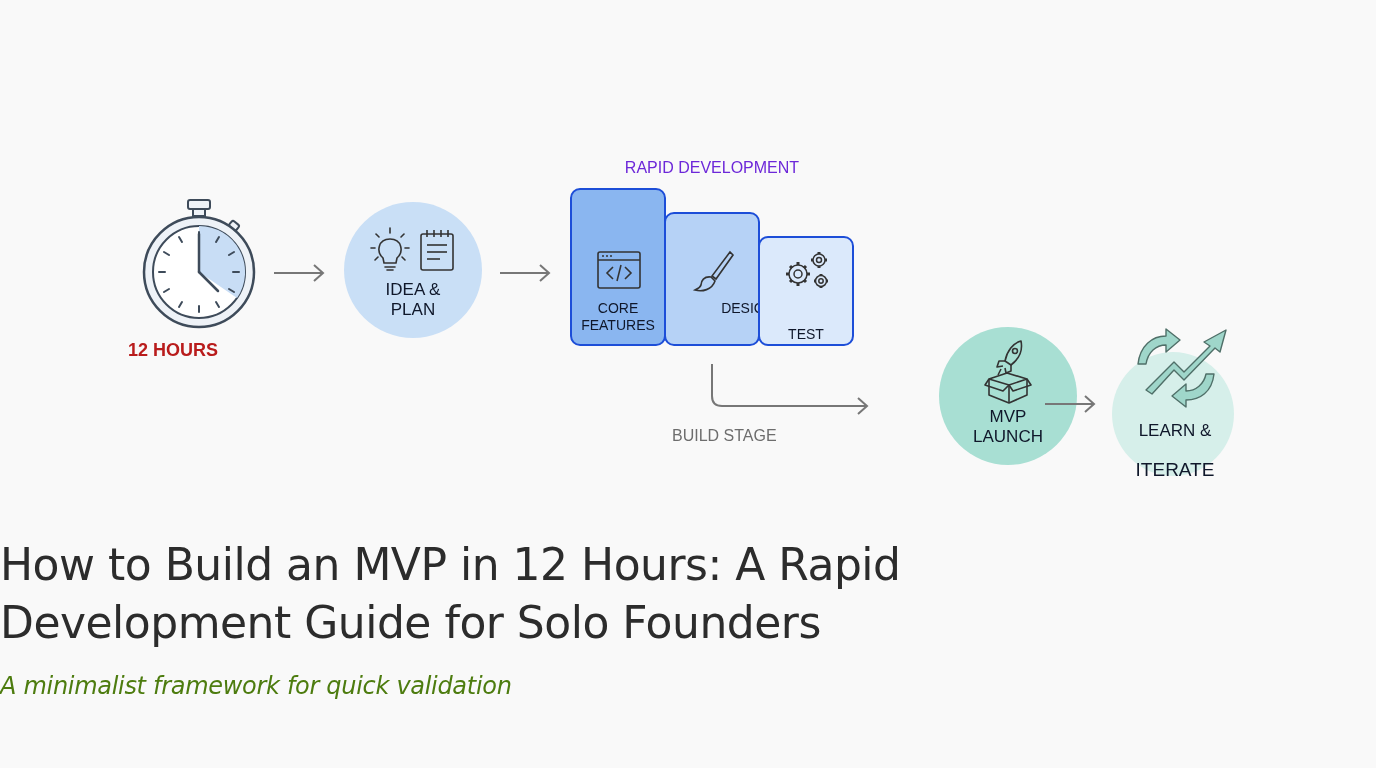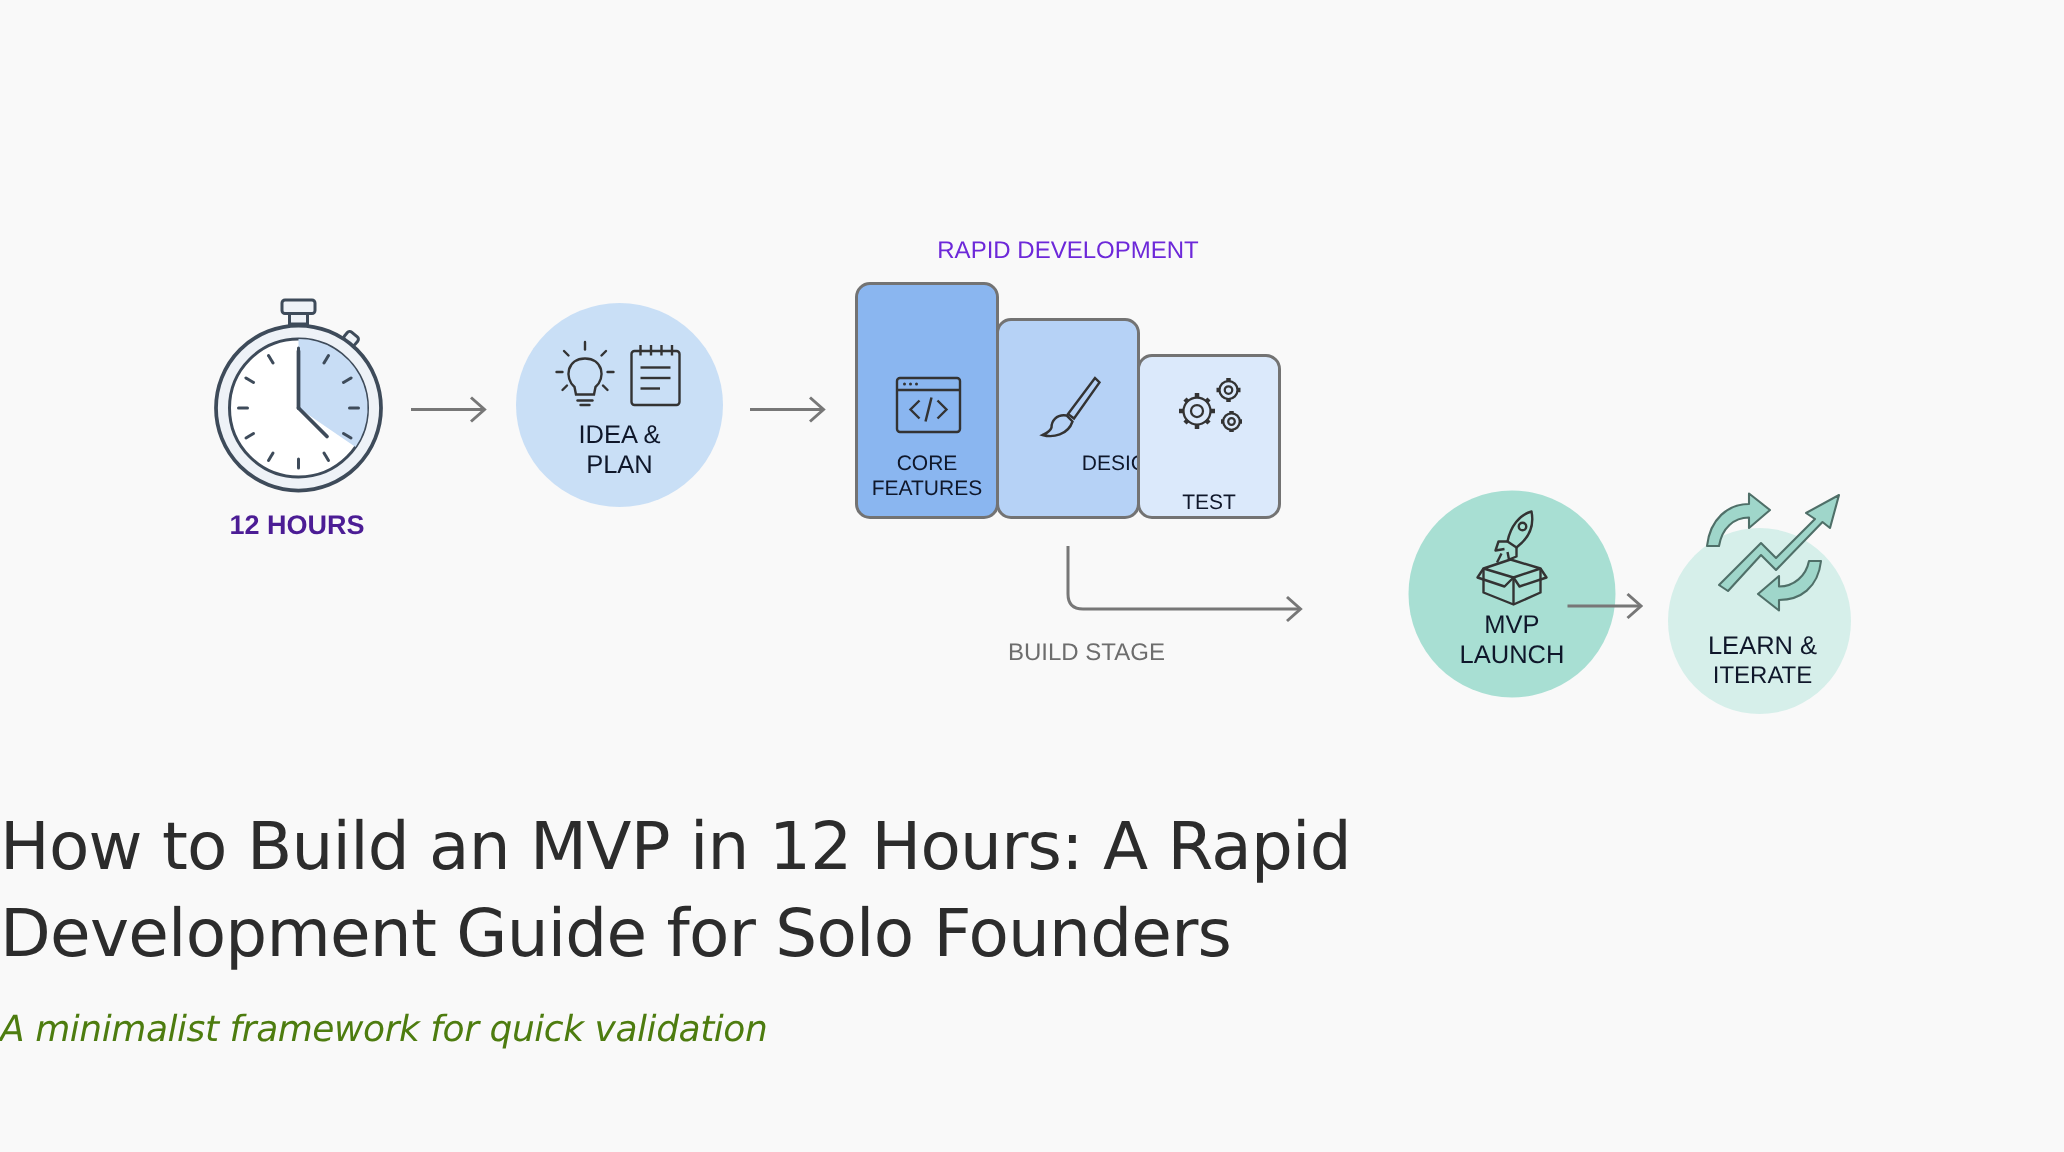--- a/index.html
+++ b/index.html
@@ -1,21 +1,21 @@
 <!DOCTYPE html>
 <html><head>
 <meta charset="utf-8">
 <style>
   html, body { margin:0; padding:0; }
   body { width:1376px; height:768px; background:#f9f9f9; position:relative; overflow:hidden; font-family:"Liberation Sans", sans-serif; color:#2b2b2b; }
   .abs { position:absolute; }
   .lbl { font-size:16px; text-align:center; color:#0f172a; line-height:20px; }
   .circle { border-radius:50%; }
   .arrow { position:absolute; }
-  .box { position:absolute; border:2px solid #737373; border-radius:10px; box-sizing:border-box; }
+  .box { position:absolute; border:2px solid #1d4ed8; border-radius:10px; box-sizing:border-box; }
   .title { position:absolute; left:0; width:1176px; font-family:"DejaVu Sans", sans-serif; color:#2c2c2c; }
 </style>
 </head>
 <body>
 
 <div class="abs" style="left:138px;top:196px;width:122px;height:136px;">
   <svg width="122" height="136" viewBox="0 0 122 136">
     <rect x="50" y="4" width="22" height="9" rx="2" fill="#eef2f7" stroke="#3e4b5a" stroke-width="2"></rect>
     <rect x="55" y="13" width="12" height="7" fill="#eef2f7" stroke="#3e4b5a" stroke-width="2"></rect>
     <rect x="92" y="26" width="9" height="7" rx="2" transform="rotate(40 96 29)" fill="#eef2f7" stroke="#3e4b5a" stroke-width="2"></rect>
@@ -33,21 +33,21 @@
         <line x1="96" y1="56" x2="91" y2="59"></line>
       <line x1="26" y1="96" x2="31" y2="93"></line>
         <line x1="96" y1="96" x2="91" y2="93"></line>
       <line x1="41" y1="111" x2="44" y2="106"></line>
         <line x1="81" y1="111" x2="78" y2="106"></line>
       <line x1="61" y1="38" x2="61" y2="76" stroke-width="2.5"></line>
       <line x1="61" y1="76" x2="80" y2="95" stroke-width="2.5"></line>
     </g>
   </svg>
 </div>
-<div class="abs" style="left:128px;top:340px;width:140px;text-align:center;font-size:18px;font-weight:bold;color:#4c1d95;">12 HOURS</div>
+<div class="abs" style="left:128px;top:340px;width:140px;text-align:left;font-size:18px;font-weight:bold;color:#b91c1c;">12 HOURS</div>
 
 <svg class="arrow" style="left:272px;top:262px;" width="54" height="22">
     <line x1="2" y1="11" x2="50" y2="11" stroke="#777" stroke-width="2"></line>
     <polyline points="42,3 51,11 42,19" fill="none" stroke="#777" stroke-width="2"></polyline>
   </svg>
 
 <div class="abs circle" style="left:344px;top:202px;width:138px;height:136px;background:#c9dff6;">
   <svg class="abs" style="left:26px;top:24px;" width="40" height="48" viewBox="0 0 40 48">
     <g fill="none" stroke="#333" stroke-width="1.6" stroke-linecap="round">
       <path d="M13 32 C6 26 8 13 20 13 C32 13 34 26 27 32 L26 37 L14 37 Z"></path>
@@ -178,17 +178,17 @@
 
 <div class="abs" style="left:1112px;top:352px;width:122px;height:124px;border-radius:50%;background:#d6efea;"></div>
 <svg class="abs" style="left:1134px;top:326px;" width="96" height="92" viewBox="0 0 96 92">
   <g fill="#9fd6ca" stroke="#4f6f68" stroke-width="1.4" stroke-linejoin="round">
     <path d="M4 38 C6 20 18 10 32 10 L32 3 L46 14 L32 26 L32 19 C22 19 14 26 12 38 Z"></path>
     <path d="M12 64 L40 36 L50 46 L76 20 L70 16 L92 4 L86 26 L81 22 L50 54 L40 44 L18 68 Z"></path>
     <path d="M80 48 C78 66 66 74 52 74 L52 81 L38 70 L52 58 L52 65 C62 65 70 58 72 48 Z"></path>
   </g>
 </svg>
 <div class="abs lbl" style="left:1112px;top:421px;width:126px;font-size:17px;">LEARN &amp;</div>
-<div class="abs lbl" style="left:1112px;top:441px;width:126px;font-size:16px;">ITERATE</div>
+<div class="abs lbl" style="left:1112px;top:460px;width:126px;font-size:19px;">ITERATE</div>
 
 <div class="title" style="top:538px;font-size:44px;line-height:54px;letter-spacing:-0.5px;">How to Build an MVP in 12 Hours: A Rapid</div>
 <div class="title" style="top:596px;font-size:44px;line-height:54px;letter-spacing:-0.5px;">Development Guide for Solo Founders</div>
 <div class="title" style="top:666px;font-size:24px;line-height:40px;color:#4d7c0f;letter-spacing:-0.3px;font-style:italic;">A minimalist framework for quick validation</div>
 
 </body></html>

